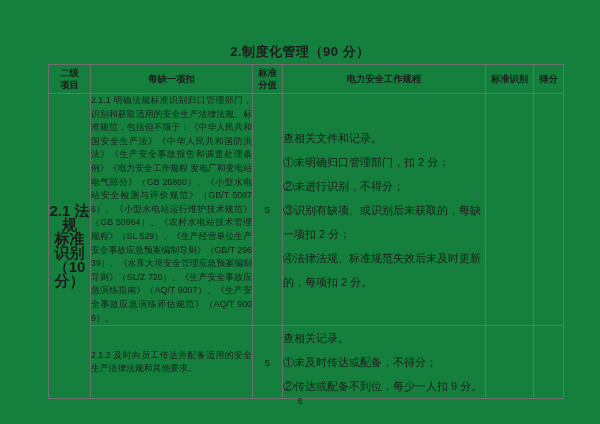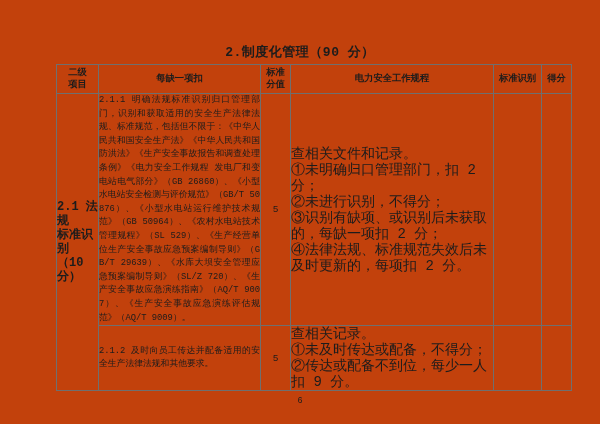--- a/index.html
+++ b/index.html
@@ -4,82 +4,83 @@
 <style>
   html, body {
     margin: 0;
     padding: 0;
     background: #ffffff;
   }
   .page {
     position: relative;
     width: 600px;
     height: 424px;
-    background: #c2410c;
+    background: #15803d;
     overflow: hidden;
-    font-family: Liberation Mono, monospace;
+    font-family: Liberation Sans, sans-serif;
     color: #1c1c1c;
   }
   .doc-title {
     position: absolute;
     top: 43px;
     left: 0;
     width: 100%;
     text-align: center;
     font-size: 13px;
     font-weight: bold;
     letter-spacing: 0.5px;
   }
   table.score-table {
     position: absolute;
     top: 64px;
-    left: 56px;
+    left: 48px;
     width: 515px;
     border-collapse: collapse;
     table-layout: fixed;
   }
   .score-table th, .score-table td {
     border: 1px solid #6f6f6f;
     padding: 0;
     overflow: hidden;
   }
   .score-table th {
     height: 28px;
     font-size: 9.3px;
     font-weight: bold;
     white-space: pre-line;
     line-height: 12px;
     text-align: center;
     vertical-align: middle;
   }
   .c-sec {
-    font-size: 12px;
+    font-size: 15px;
     font-weight: bold;
     white-space: pre-line;
     line-height: 14px;
+    text-align: center;
     vertical-align: middle;
   }
   .c-item {
     font-size: 8.8px;
     line-height: 13.6px;
     text-align: justify;
     text-justify: inter-character;
     padding: 3px 4px;
     word-break: break-all;
   }
   .v-top { vertical-align: top; }
   .v-mid { vertical-align: middle; }
   .c-score {
     font-size: 9.5px;
     text-align: center;
     vertical-align: middle;
   }
   .c-method {
-    font-size: 14px;
-    line-height: 16px;
+    font-size: 11px;
+    line-height: 24px;
     white-space: pre-line;
     vertical-align: middle;
     padding: 2px 4px;
     word-break: break-all;
   }
   .r1-h { height: 226px; }
   .r2-h { height: 48px; }
   .page-num {
     position: absolute;
     top: 396px;

